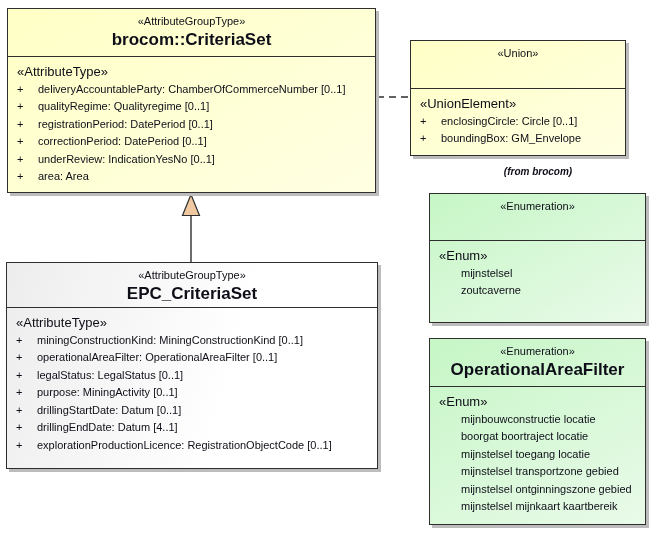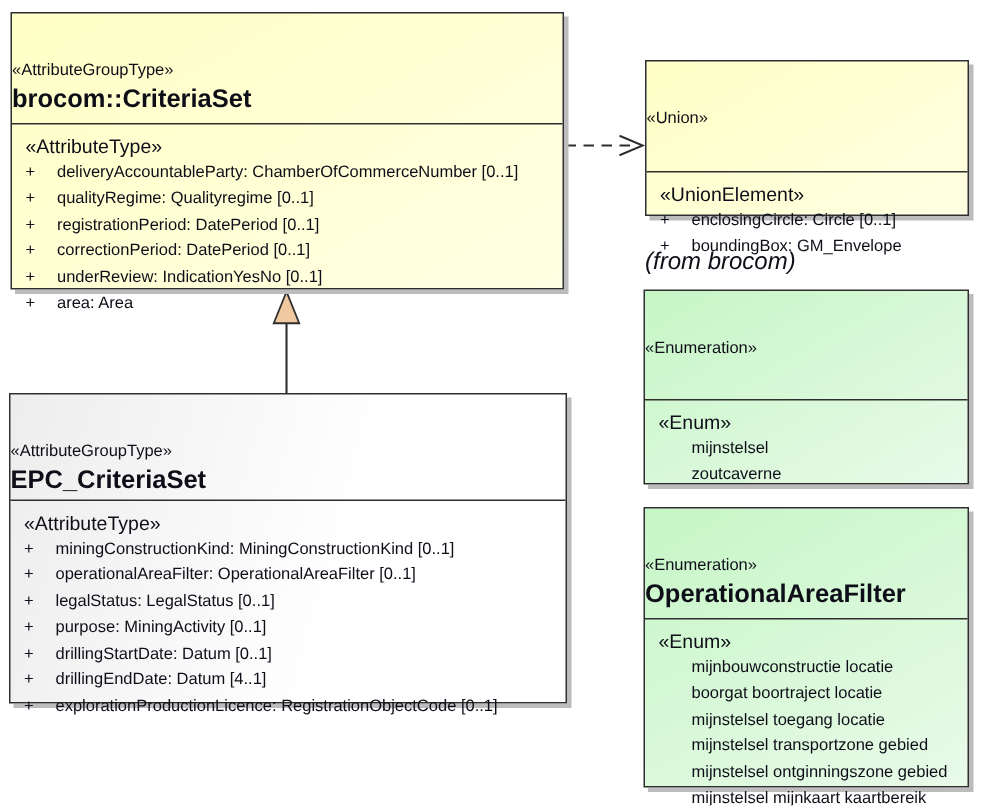--- a/index.html
+++ b/index.html
@@ -10,31 +10,31 @@
   .uml-box {
     position:absolute; box-sizing:border-box;
     border:1.5px solid var(--border,#2e2e2e);
     box-shadow:3px 3px 0 var(--shadow,#bcbcbc);
   }
   .bg-yellow { background:linear-gradient(150deg, var(--yellow-start,#ffffc6) 0%, var(--yellow-end,#ffffe3) 100%); }
   .bg-green  { background:linear-gradient(150deg, var(--green-start,#c6f6c6) 0%, var(--green-end,#e9fae9) 100%); }
   .bg-gray   { background:linear-gradient(105deg, var(--gray-start,#ededed) 0%, var(--gray-end,#ffffff) 60%); }
   .hdr {
     box-sizing:border-box; border-bottom:1.3px solid var(--border,#2e2e2e);
-    padding-top:5px;margin-top:26px;
+    text-align:center; padding-top:5px;
   }
   .stereo { font-size:11px; line-height:14px; }
   .bname  { font-size:17px; font-weight:bold; line-height:15px; margin-top:4px; }
   .cmp    { padding:6px 3px 0 7px; }
   .seclbl { font-size:13px; line-height:17.5px; padding-left:2px; white-space:nowrap; }
   .arow   { display:flex; font-size:11px; line-height:17.5px; white-space:nowrap; }
   .vis    { flex:0 0 21px; padding-left:2px; }
   .atext  { flex:1 1 auto; overflow:hidden; }
   .lit    { font-size:11px; line-height:17.5px; padding-left:24px; white-space:nowrap; }
-  .note   { position:absolute; font-style:italic; font-size:16px; text-align:left; }
+  .note   { position:absolute; font-style:italic; font-size:10px; text-align:center;font-weight:bold; }
   svg.connectors { position:absolute; left:0; top:0; pointer-events:none; }
   .conn-line    { stroke:var(--border,#2e2e2e); stroke-width:1.4; fill:none; }
   .conn-dashed  { stroke-dasharray:7 5; }
   .gen-triangle { fill:var(--generalization-fill,#f0c9a0); stroke:var(--border,#2e2e2e); stroke-width:1.2; }
   .dep-head     { fill:none; stroke:var(--border,#2e2e2e); stroke-width:1.3; }
 </style>
 </head>
 <body>
 
 <div class="canvas">
@@ -117,21 +117,21 @@
         <span class="vis">+</span>
         <span class="atext">drillingEndDate: Datum [4..1]</span>
       </div>
       <div class="arow">
         <span class="vis">+</span>
         <span class="atext">explorationProductionLicence: RegistrationObjectCode [0..1]</span>
       </div>
     </div>
   </div>
 
-  <div class="uml-box bg-yellow" style="left:430px; top:40px; width:216px; height:104px;">
+  <div class="uml-box bg-yellow" style="left:410px; top:40px; width:216px; height:116px;">
     <div class="hdr" style="height:48px;">
       <div class="stereo">«Union»</div>
     </div>
     <div class="cmp">
       <div class="seclbl">«UnionElement»</div>
       <div class="arow">
         <span class="vis">+</span>
         <span class="atext">enclosingCircle: Circle [0..1]</span>
       </div>
       <div class="arow">

